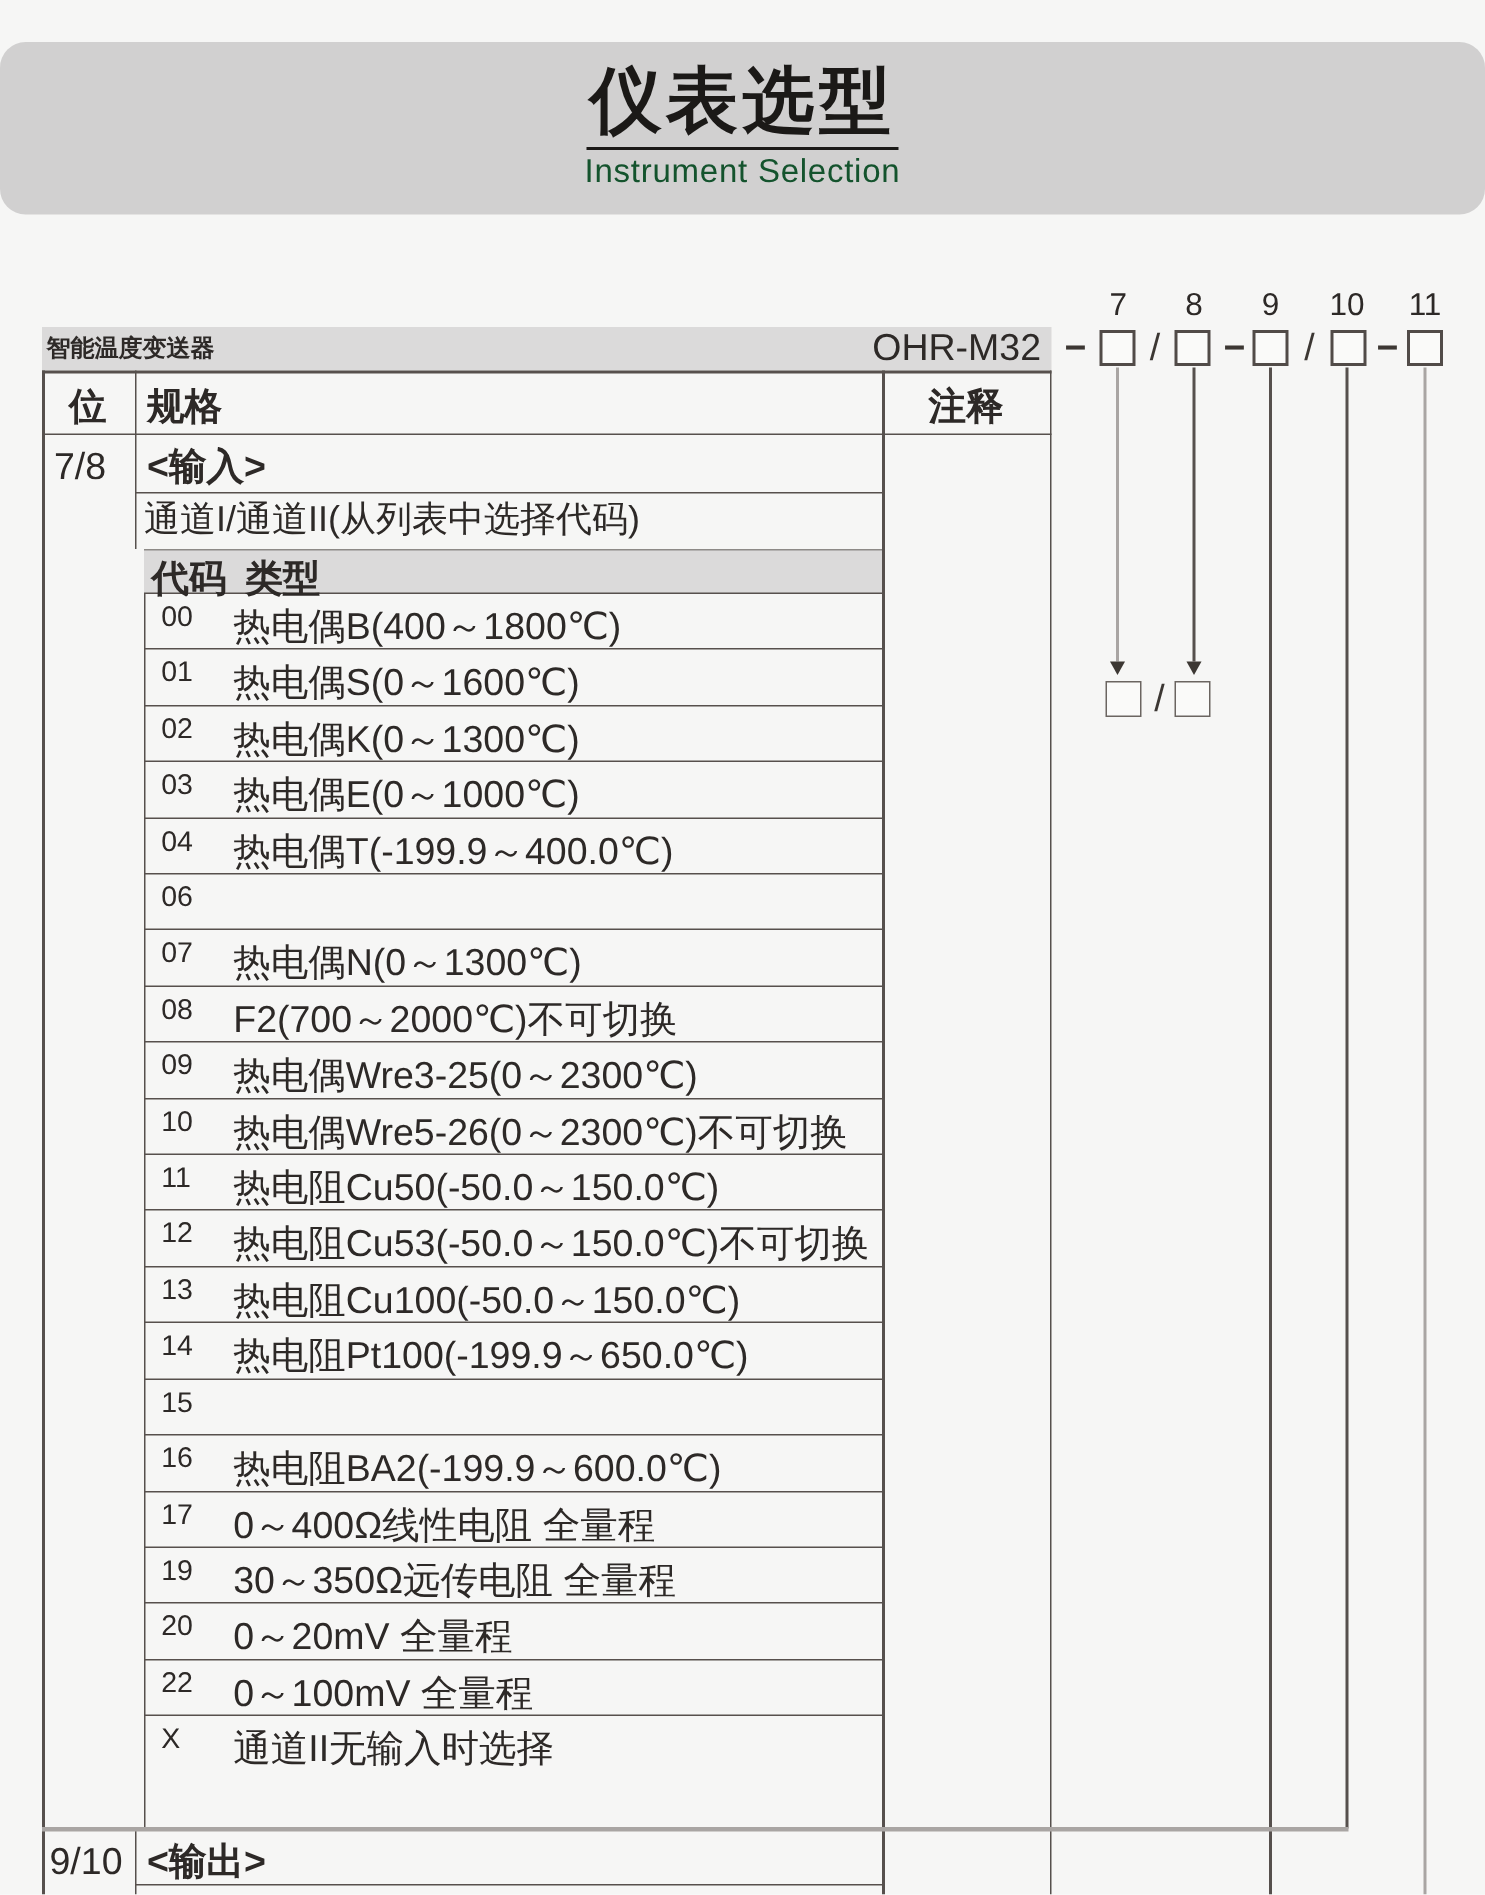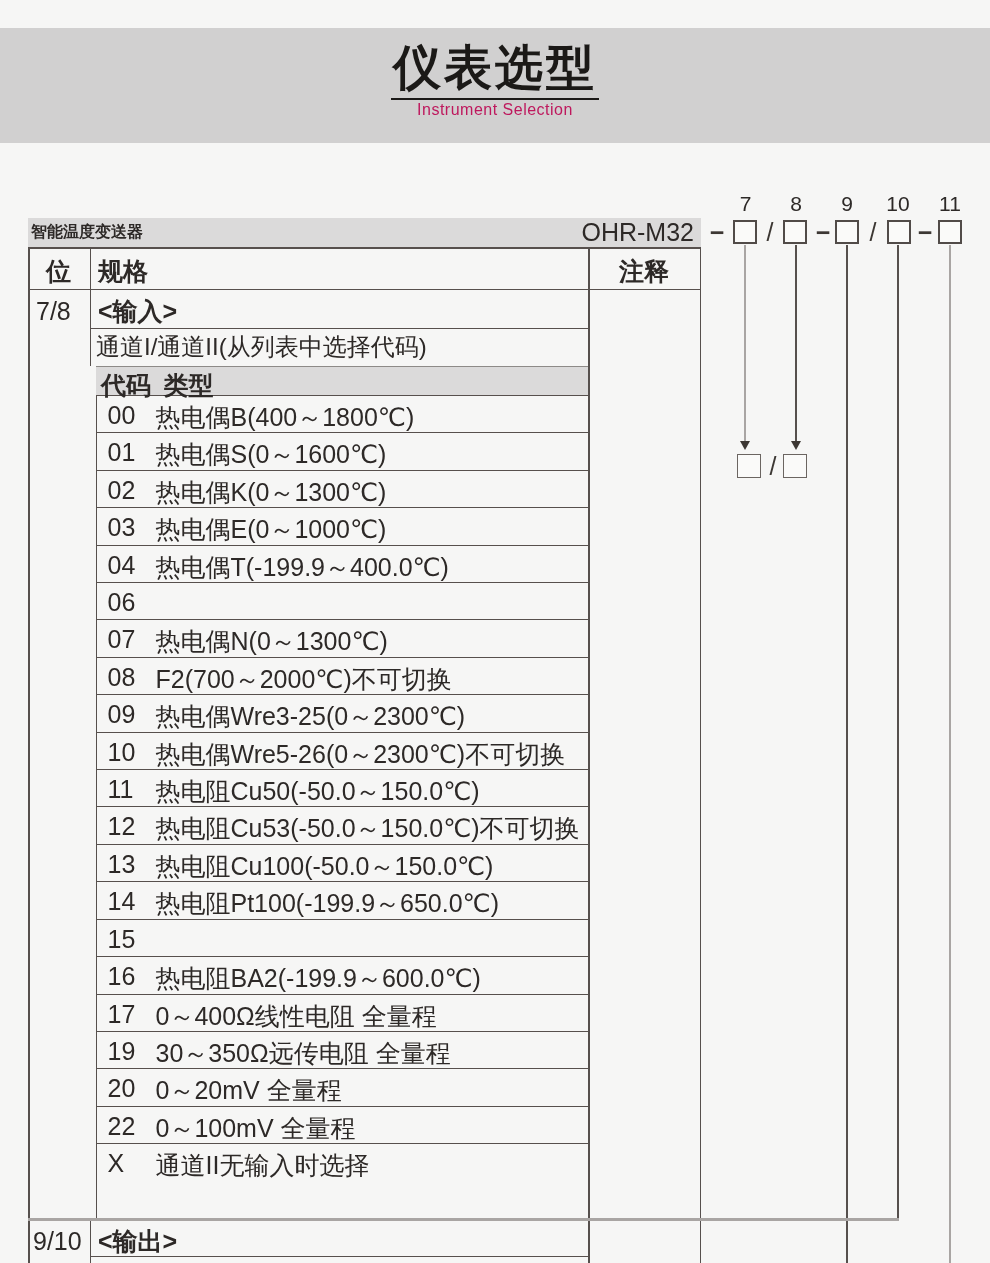--- a/index.html
+++ b/index.html
@@ -1,23 +1,23 @@
 <!DOCTYPE html>
 <html><head>
 <meta charset="utf-8">
 <style>
   html,body{margin:0;padding:0;}
   body{font-family:"Liberation Sans","DejaVu Sans",sans-serif;color:#2d2927;}
   #canvas{position:relative;width:990px;height:1263px;background:#f6f6f5;overflow:hidden;}
 
   
-  .banner{position:absolute;left:0;top:28px;width:990px;height:115px;background:#d1d0d0;text-align:center;}
+  .banner{position:absolute;left:0;top:28px;width:990px;height:115px;background:#d1d0d0;text-align:center;border-radius:17px;}
   .banner-title{display:inline-block;margin-top:14px;font-size:48px;font-weight:700;letter-spacing:3px;
     color:#1b1917;border-bottom:2px solid #1b1917;padding:0 2px 3px 2px;line-height:1.1;}
-  .banner-sub{font-size:16px;color:#be185d;margin-top:1px;letter-spacing:0.5px;}
+  .banner-sub{font-size:22px;color:#14532d;margin-top:1px;letter-spacing:0.5px;}
 
   
   .product-band{position:absolute;left:28px;top:218px;width:673px;height:29px;background:#dbdada;
     display:flex;justify-content:space-between;align-items:center;box-sizing:border-box;padding:0 7px 0 3px;}
   .product-name{font-size:16px;font-weight:700;}
   .product-model{font-size:25px;font-weight:400;}
 
   
   .digit{position:absolute;top:192px;width:30px;text-align:center;font-size:21px;font-weight:500;}
   .codebox{position:absolute;top:220px;width:24px;height:24px;border:2px solid #514b48;background:#fafaf9;box-sizing:border-box;}
@@ -38,21 +38,21 @@
   .bold{font-weight:700;}
   .center{text-align:center;}
 
   
   .band2{position:absolute;left:95.5px;top:365.5px;width:492.5px;height:30.4px;background:#dbdada;
     border-top:1px solid #8d8a87;border-bottom:1.5px solid #57504d;box-sizing:border-box;}
   .band2 span{position:absolute;top:2px;font-size:25px;font-weight:700;text-align:center;}
   #code-rows{position:absolute;left:95.5px;top:396px;width:492.5px;}
   .code-row{position:relative;height:37.41px;border-bottom:1.5px solid #57504d;box-sizing:border-box;}
   .code-row.last{border-bottom:none;}
-  .code-cell{position:absolute;left:12px;top:5px;font-size:25px;}
+  .code-cell{position:absolute;left:12px;top:5px;font-size:19px;}
   .type-cell{position:absolute;left:60px;top:5px;font-size:25px;white-space:nowrap;}
 </style>
 </head>
 <body>
 
 <div id="canvas">
 
   <div class="banner">
     <div class="banner-title">仪表选型</div>
     <div class="banner-sub">Instrument Selection</div>

